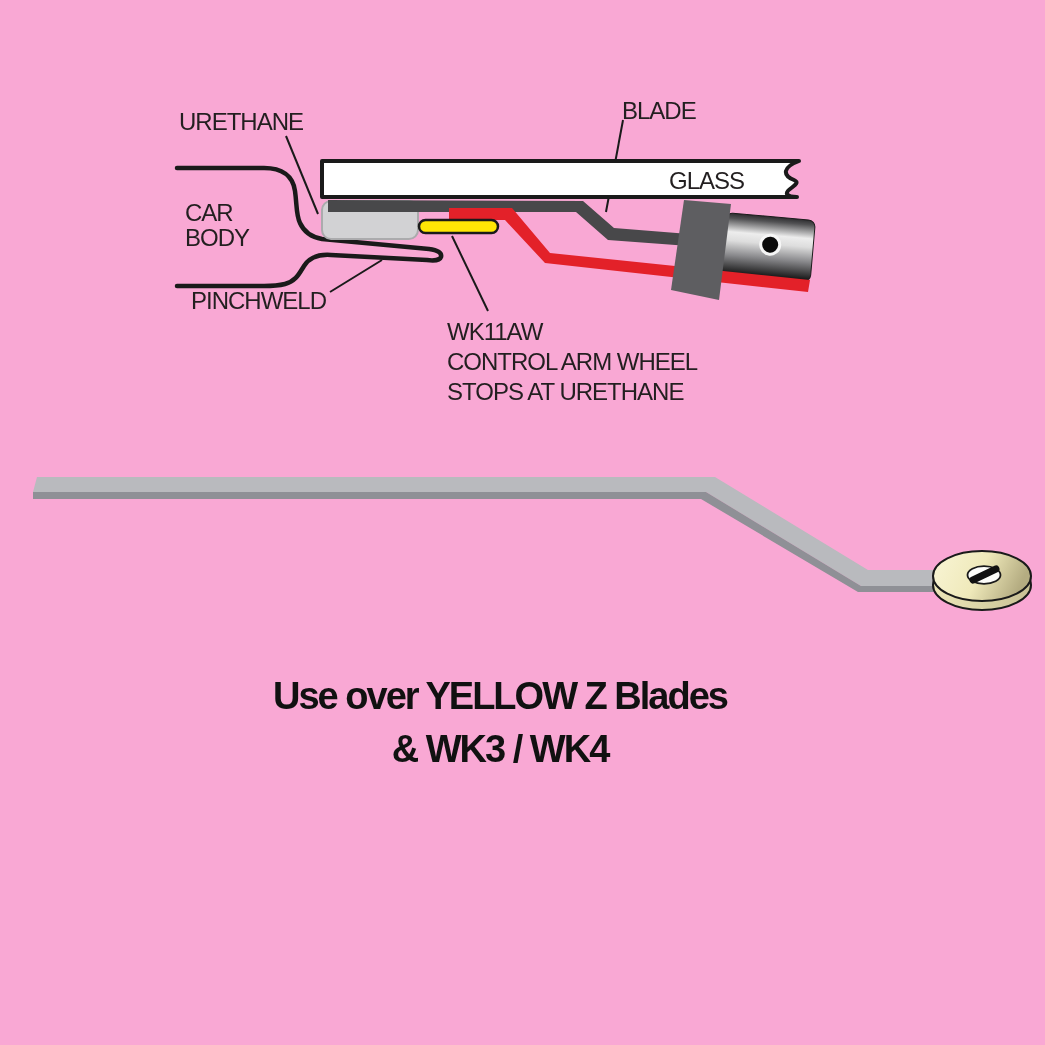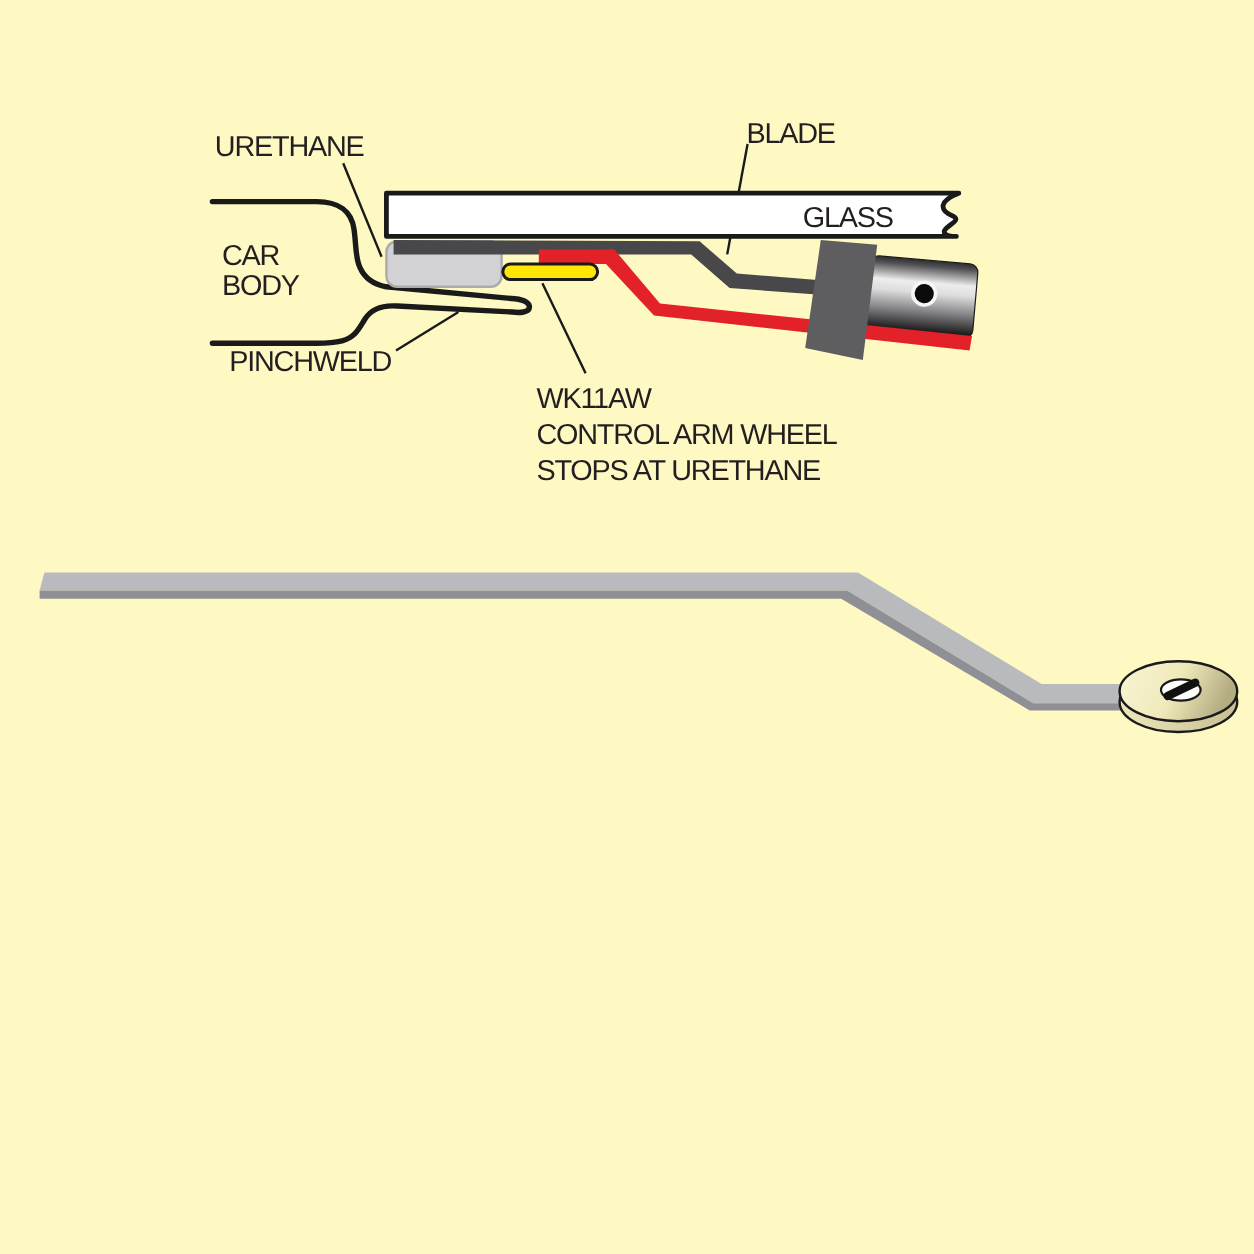--- a/index.html
+++ b/index.html
@@ -1,20 +1,20 @@
 <!DOCTYPE html>
 <html><head>
 <meta charset="utf-8">
 <style>
   html, body { margin: 0; padding: 0; background: #ffffff; }
   .stage {
     position: relative;
     width: 1045px;
     height: 1045px;
-    background: #fef9c3;
+    background: #f9a8d4;
     overflow: hidden;
     font-family: "Liberation Sans", sans-serif;
   }
   .stage svg { position: absolute; left: 0; top: 0; }
   .lbl {
     fill: #231f20;
     font-family: "Liberation Sans", sans-serif;
     font-size: 24px;
     letter-spacing: -1px;
   }
@@ -100,14 +100,18 @@
     <text class="lbl" x="185" y="221">CAR</text>
     <text class="lbl" x="185" y="246">BODY</text>
     <text class="lbl" x="191" y="309">PINCHWELD</text>
     <text class="lbl" x="622" y="119">BLADE</text>
     <text class="lbl" x="669" y="189">GLASS</text>
     <text class="lbl" x="447" y="340">WK11AW</text>
     <text class="lbl" x="447" y="370">CONTROL ARM WHEEL</text>
     <text class="lbl" x="447" y="400">STOPS AT URETHANE</text>
   </svg>
 
+  <div class="caption">
+    <div>Use over YELLOW Z Blades</div>
+    <div>&amp; WK3 / WK4</div>
+  </div>
 
 </div>
 
 </body></html>

